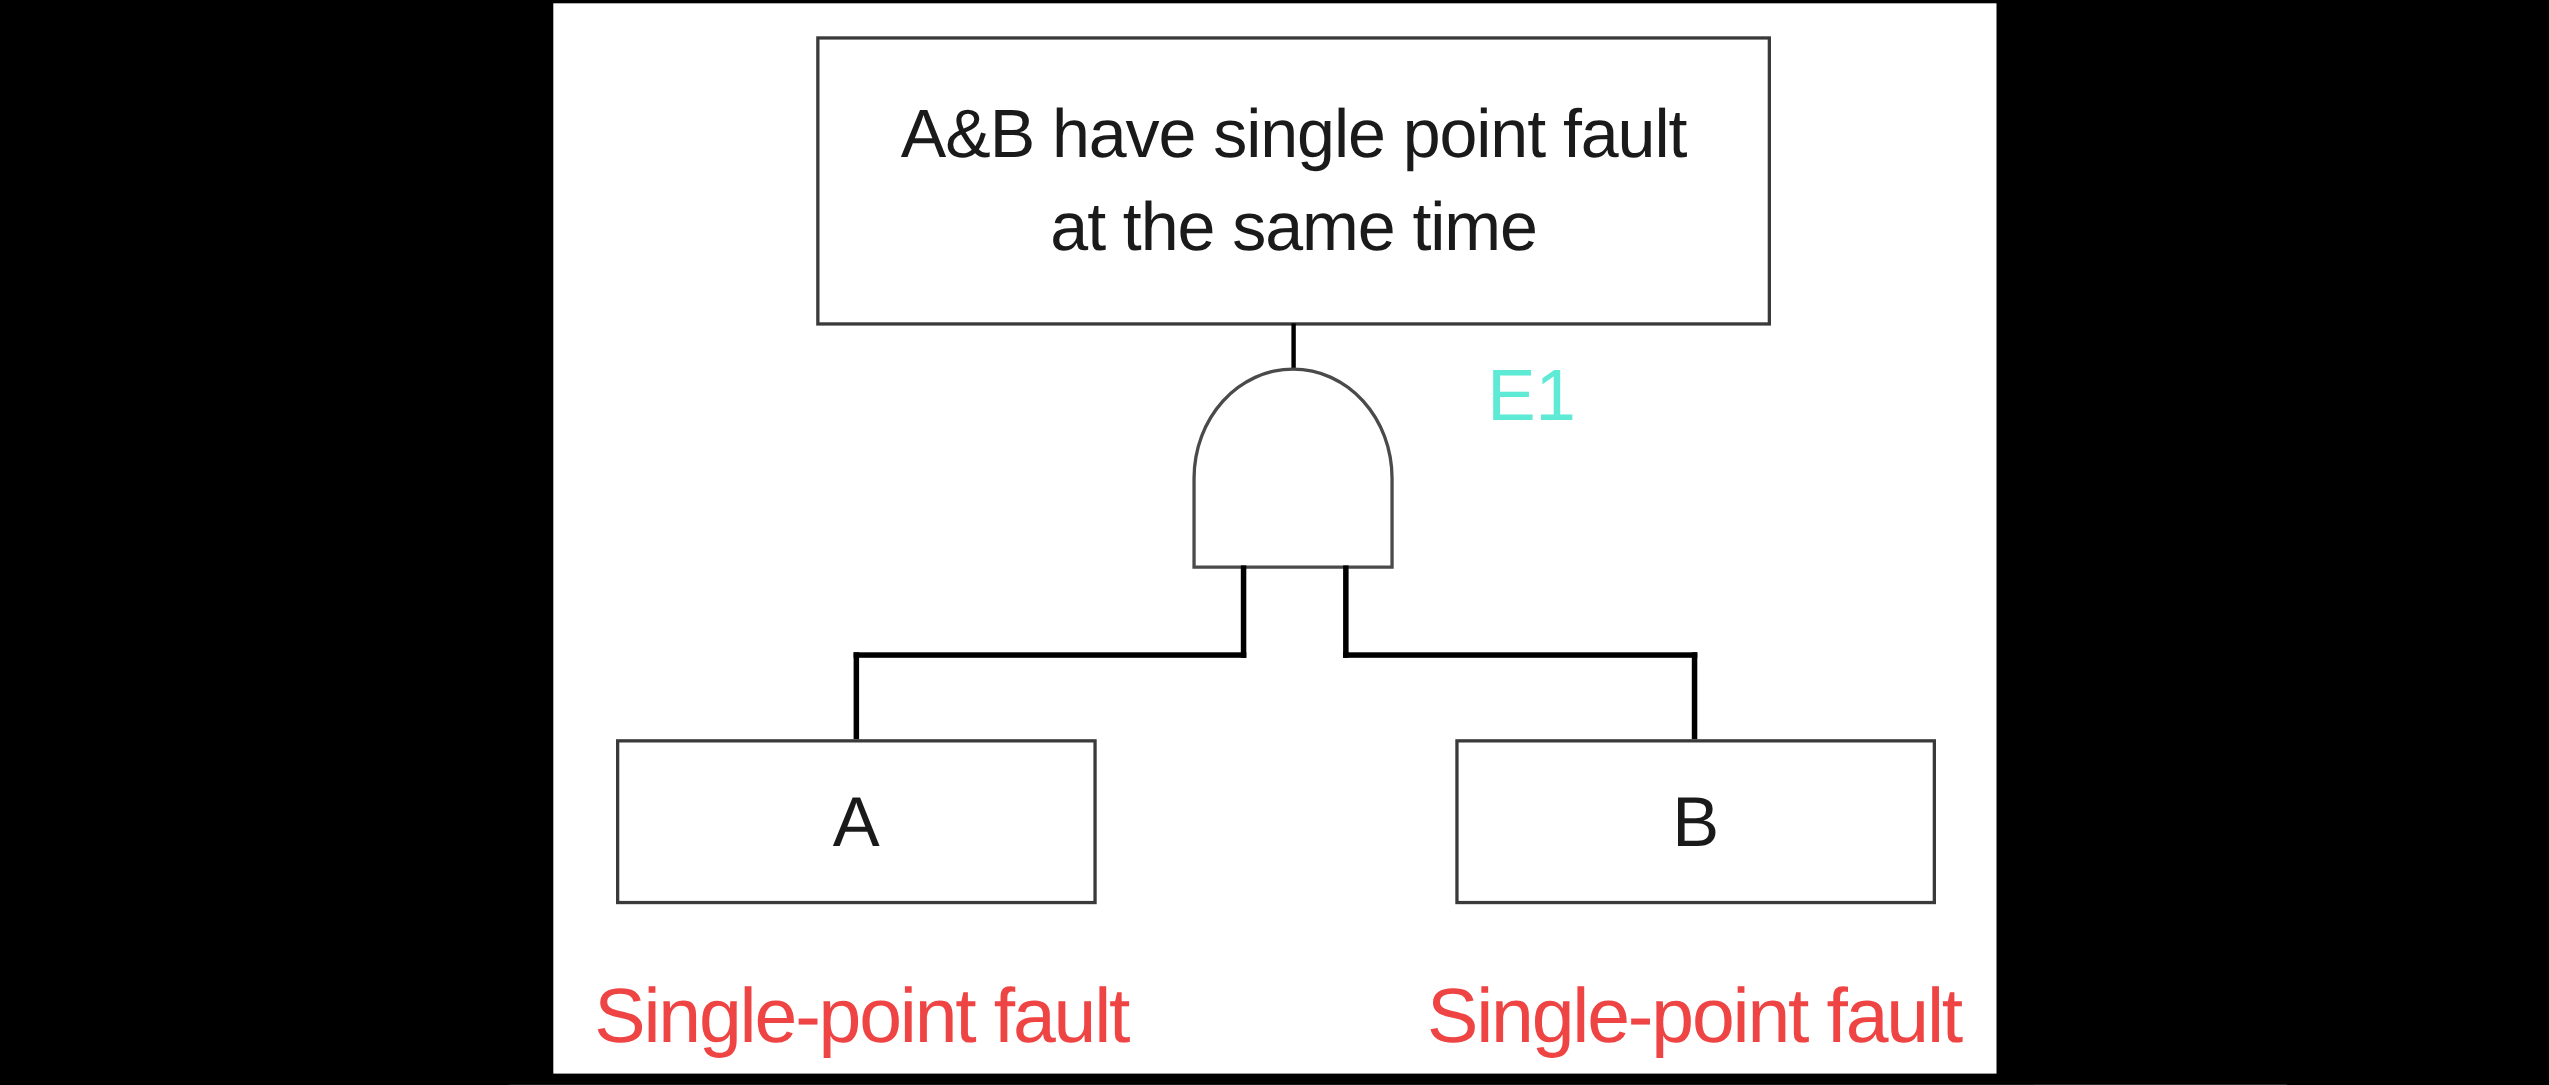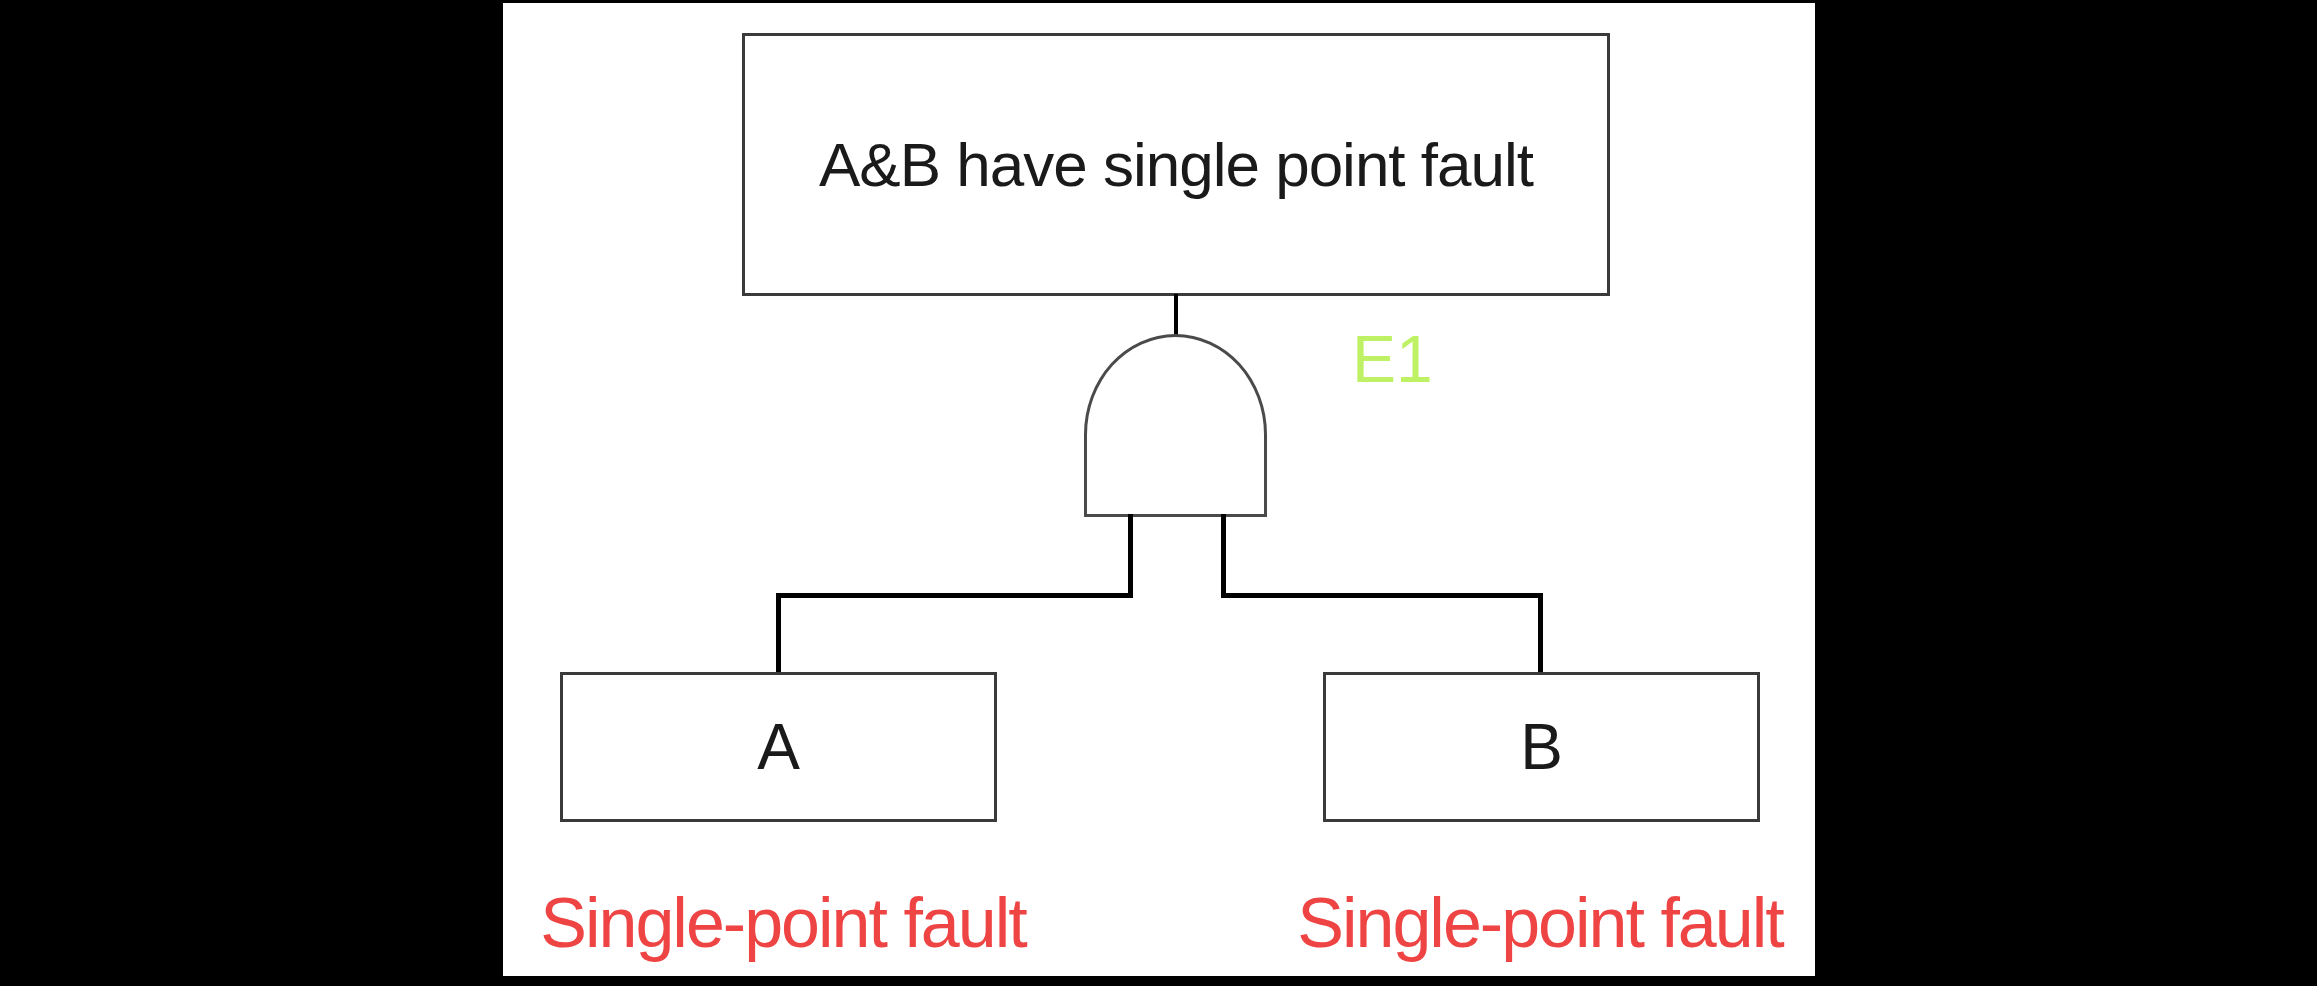--- a/index.html
+++ b/index.html
@@ -34,21 +34,21 @@
   #connector-top{left:1174px;top:294px;width:4px;height:42px;}
   #and-gate{
     position:absolute;left:1084px;top:334px;width:183px;height:183px;
     box-sizing:border-box;
     border:3px solid #4a4a4a;
     border-radius:50% 50% 0 0 / 55% 55% 0 0;
     background:#ffffff;
   }
   #gate-label{
     position:absolute;left:1352px;top:326px;
-    font-size:66px;line-height:66px;color:#bef264;
+    font-size:66px;line-height:66px;color:#5eead4;
   }
   #gate-leg-left {left:1128px;top:514px;width:5px;height:84px;}
   #gate-leg-right{left:1221px;top:514px;width:5px;height:84px;}
   #rail-left {left:776px; top:593px;width:357px;height:5px;}
   #rail-right{left:1221px;top:593px;width:322px;height:5px;}
   #drop-left {left:776px; top:593px;width:5px;height:81px;}
   #drop-right{left:1538px;top:593px;width:5px;height:81px;}
   .caption{
     position:absolute;top:878px;width:600px;
     text-align:center;
@@ -60,20 +60,21 @@
 </style>
 </head>
 <body>
 
 <div id="stage">
 
   <div id="canvas-white"></div>
 
   <div id="top-event-box" class="event-box">
     <span>A&amp;B have single point fault</span>
+    <span>at the same time</span>
   </div>
 
   <div id="connector-top" class="line"></div>
 
   <div id="and-gate"></div>
   <div id="gate-label">E1</div>
 
   <div id="gate-leg-left" class="line"></div>
   <div id="gate-leg-right" class="line"></div>
   <div id="rail-left" class="line"></div>

